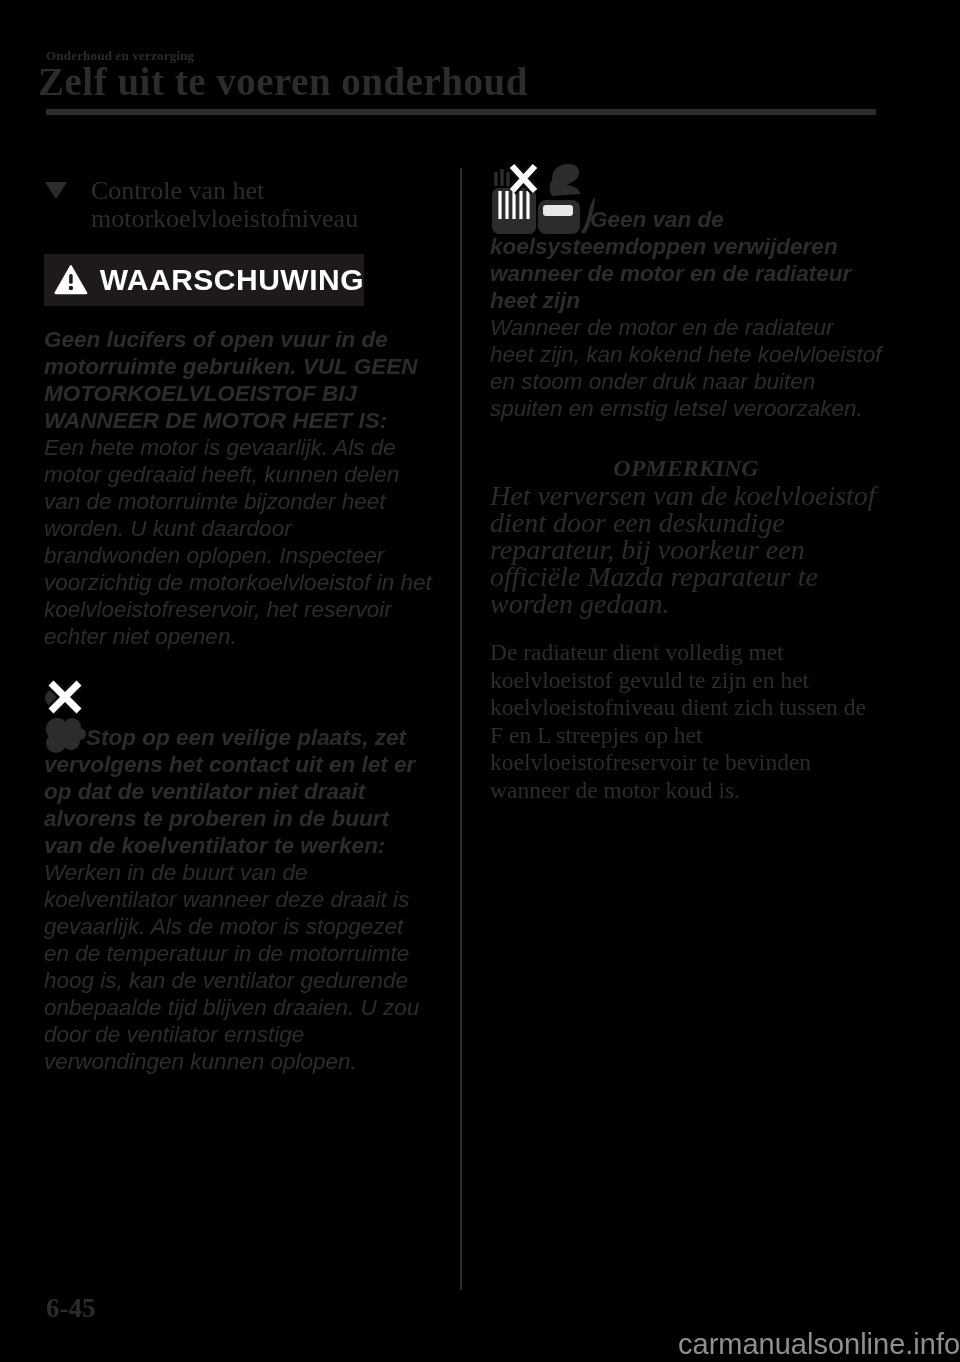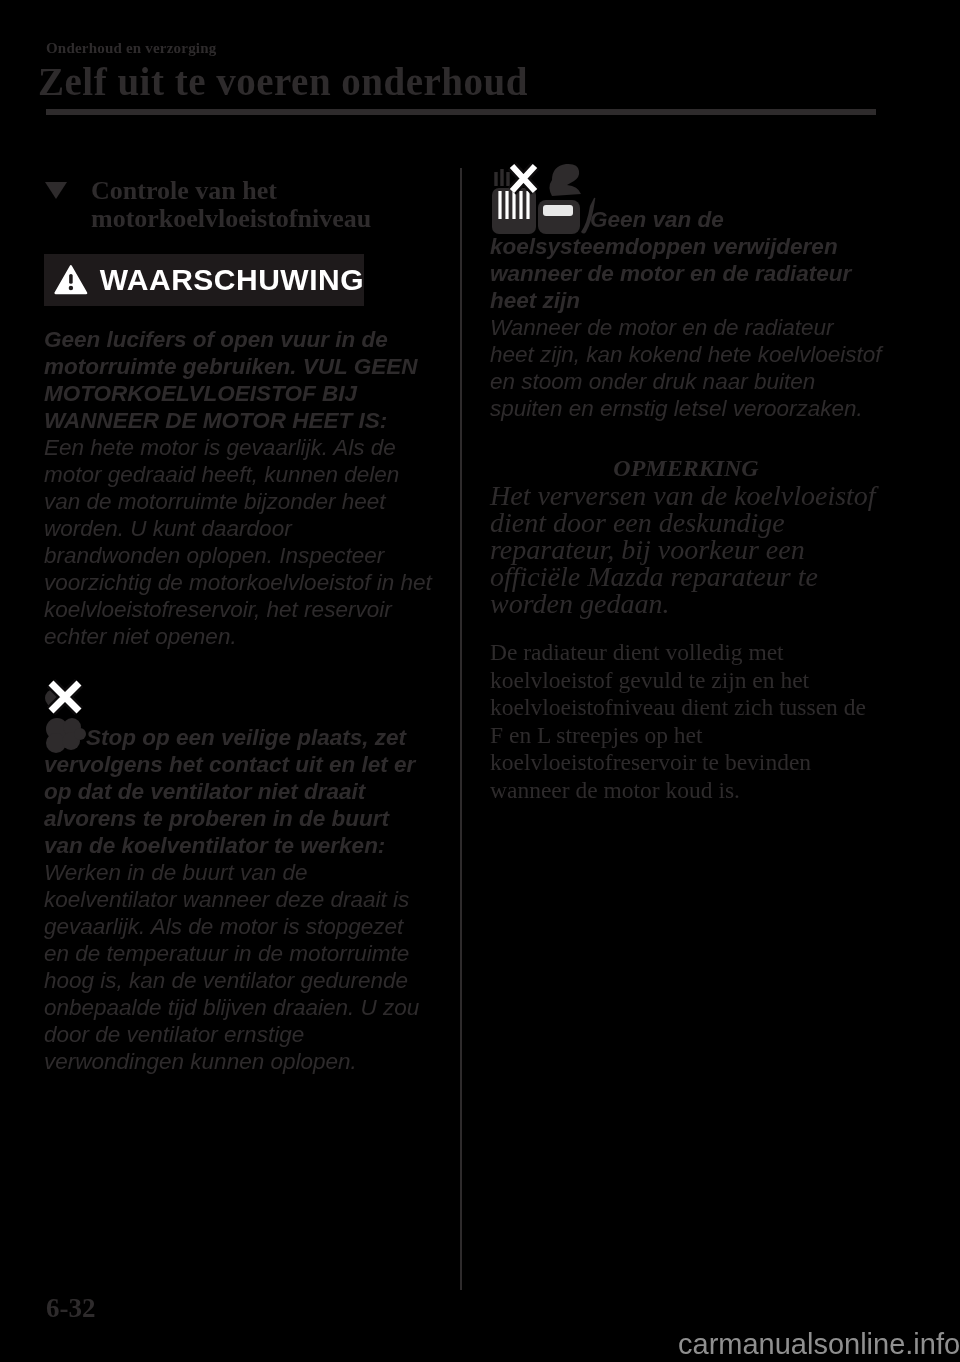--- a/index.html
+++ b/index.html
@@ -11,35 +11,35 @@
     --watermark:#8f8f8f;
   }
   *{box-sizing:border-box;}
   html,body{margin:0;padding:0;background:#111;}
   .page{
     position:relative;width:960px;height:1362px;margin:0 auto;
     background:var(--page-bg);overflow:hidden;
     font-family:"Liberation Serif",serif;color:var(--ink);
   }
   
-  .chapter{position:absolute;left:46px;top:40px;font-size:15px;font-weight:bold;letter-spacing:.2px;}
+  .chapter{position:absolute;left:46px;top:48px;font-size:13px;font-weight:bold;letter-spacing:.2px;}
   .page-title{position:absolute;left:38px;top:62px;margin:0;font-size:39px;font-weight:bold;line-height:1.0;letter-spacing:.5px;}
   .header-rule{position:absolute;left:46px;top:109px;width:830px;height:6px;background:var(--ink);}
   
   .col-divider{position:absolute;left:460px;top:168px;width:2px;height:1122px;background:var(--ink);}
   .col{position:absolute;top:160px;}
   .col-left{left:44px;width:390px;}
   .col-right{left:490px;width:392px;}
   
   .section-banner{
     height:44px;width:390px;background:var(--banner-bg);
     display:flex;align-items:center;justify-content:center;
     color:var(--white);font-size:34px;font-weight:bold;
   }
-  .subsection{position:relative;margin:17px 0 0;padding-left:47px;font-size:26px;font-weight:bold;line-height:28px;}
+  .subsection{position:relative;margin:17px 0 0;padding-left:47px;font-size:26px;font-weight:normal;line-height:28px;}
   .tri-bullet{
     position:absolute;left:1px;top:5px;width:0;height:0;
     border-left:11px solid transparent;border-right:11px solid transparent;
     border-top:17px solid var(--ink);
   }
   .warn-banner{
     margin-top:21px;width:320px;height:52px;background:var(--warn-bg);
     display:flex;align-items:center;padding-left:10px;
   }
   .warn-banner .warn-label{
@@ -160,16 +160,16 @@
       <div class="note-label">OPMERKING</div>
       <div class="note-body">Het verversen van de koelvloeistof dient door een deskundige reparateur, bij voorkeur een officiële Mazda reparateur te worden gedaan.</div>
     </div>
 
 
 
     <p class="serif-para p-radiator">De radiateur dient volledig met koelvloeistof gevuld te zijn en het koelvloeistofniveau dient zich tussen de F en L streepjes op het koelvloeistofreservoir te bevinden wanneer de motor koud is.</p>
 
   </section>
 
-  <div class="page-number">6-32</div>
+  <div class="page-number">6-45</div>
   <div class="watermark">carmanualsonline.info</div>
 
 </div>
 
 </body></html>

